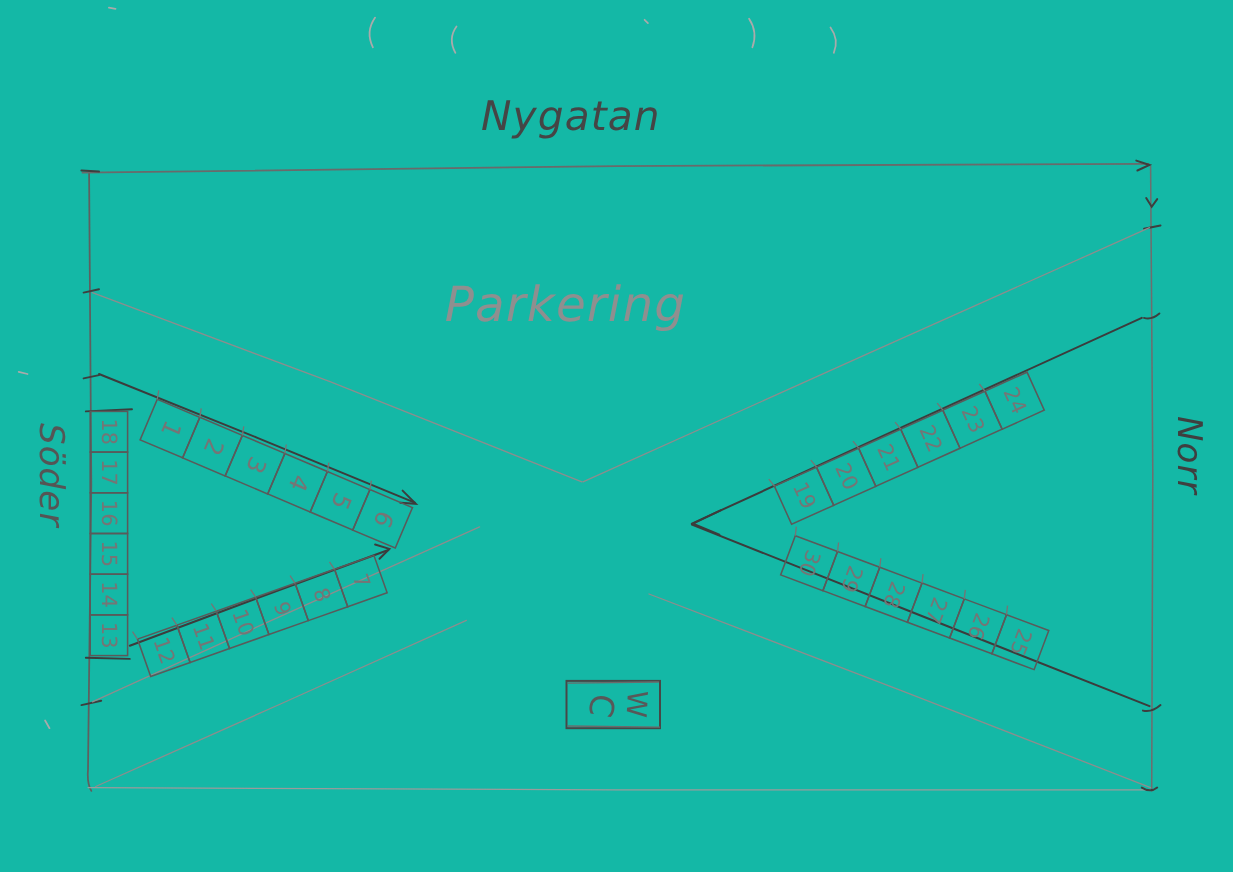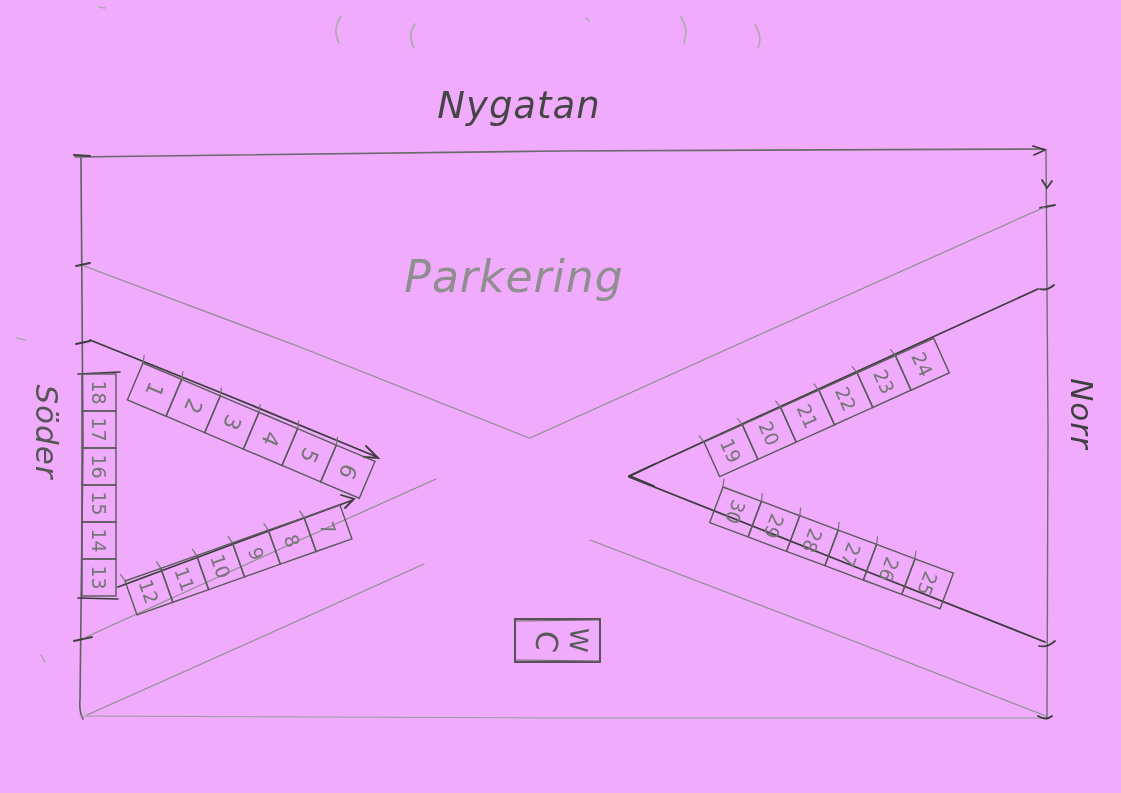--- a/index.html
+++ b/index.html
@@ -1,16 +1,16 @@
 <!DOCTYPE html>
 <html><head>
 <meta charset="utf-8">
 <style>
   html,body{margin:0;padding:0;background:#e8e8e6;}
-  .page{position:relative;width:1121px;height:793px;background:#f0abfc;overflow:hidden;
+  .page{position:relative;width:1121px;height:793px;background:#14b8a6;overflow:hidden;
         font-family:"DejaVu Sans", sans-serif;text-align:center;}
   svg{position:absolute;left:0;top:0;}
   text{font-family:"DejaVu Sans", sans-serif;}
   .hand{font-style:italic;letter-spacing:1px;}
 </style>
 </head>
 <body>
 
 <div class="page">
 <svg width="1121" height="793" viewBox="0 0 1121 793">

